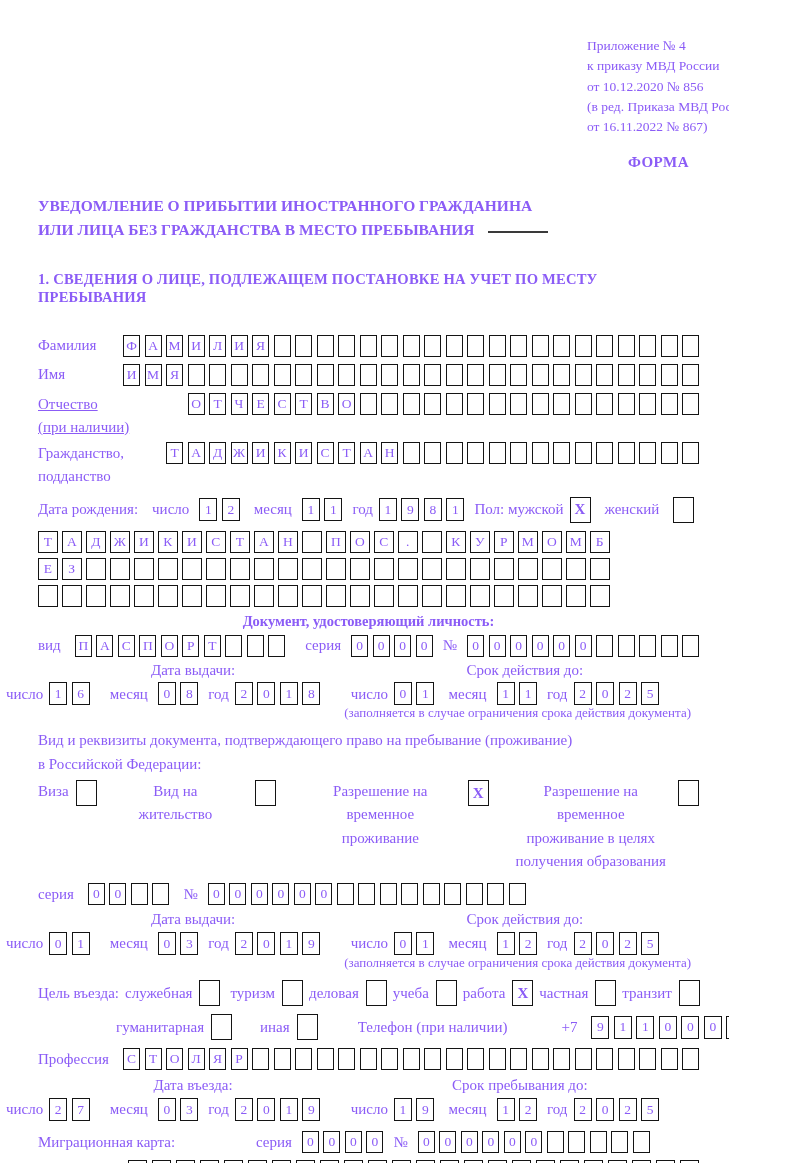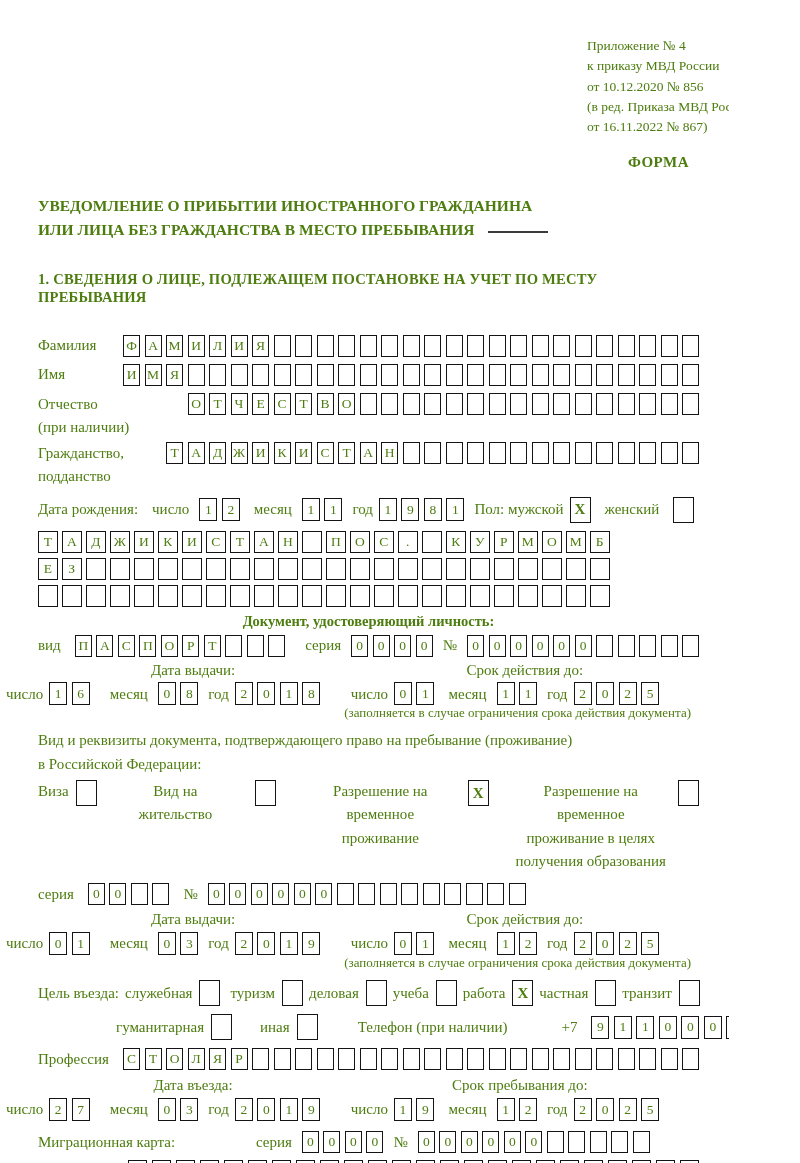--- a/index.html
+++ b/index.html
@@ -1,19 +1,19 @@
 <!DOCTYPE html>
 <html><head>
 <meta charset="utf-8">
 <style>
   html,body{margin:0;padding:0;background:#fff;}
   .page{
     width:729px;height:1163px;box-sizing:border-box;
     padding:36px 30px 4px 38px;
-    background:#fff;color:#4d7c0f;
+    background:#fff;color:#8b5cf6;
     font-family:"Liberation Serif","DejaVu Serif",serif;
     font-size:15px;line-height:1.25;overflow:hidden;position:relative;
   }
   .hdr{margin-left:549px;width:185px;font-size:13.5px;line-height:1.5;}
   .forma{text-align:right;padding-right:10px;margin-top:16px;font-weight:bold;font-size:15px;letter-spacing:.5px;}
   .title{margin-top:22px;text-align:left;font-weight:bold;font-size:15.5px;line-height:1.55;}
   .title-underline{display:inline-block;width:60px;height:0;border-bottom:2.2px solid #3a3a3a;margin-left:14px;vertical-align:2px;}
   .sec{margin-top:28px;font-weight:bold;font-size:14.6px;letter-spacing:.2px;}
   .row{display:flex;align-items:center;}
   .row.top{align-items:flex-start;}
@@ -129,21 +129,21 @@
         <span class="cell"></span>
         <span class="cell"></span>
         <span class="cell"></span>
         <span class="cell"></span>
         <span class="cell"></span>
         <span class="cell"></span>
       </div>
   </div>
 
   <div class="row top" style="margin-top:7px;">
-    <div class="lbl2" style="width:169px;">
+    <div class="lbl2" style="width:169px;text-decoration:underline;">
         <div>Отчество</div>
         <div>(при наличии)</div>
       </div>
     <div class="cells">
         <span class="cell">О</span>
         <span class="cell">Т</span>
         <span class="cell">Ч</span>
         <span class="cell">Е</span>
         <span class="cell">С</span>
         <span class="cell">Т</span>

